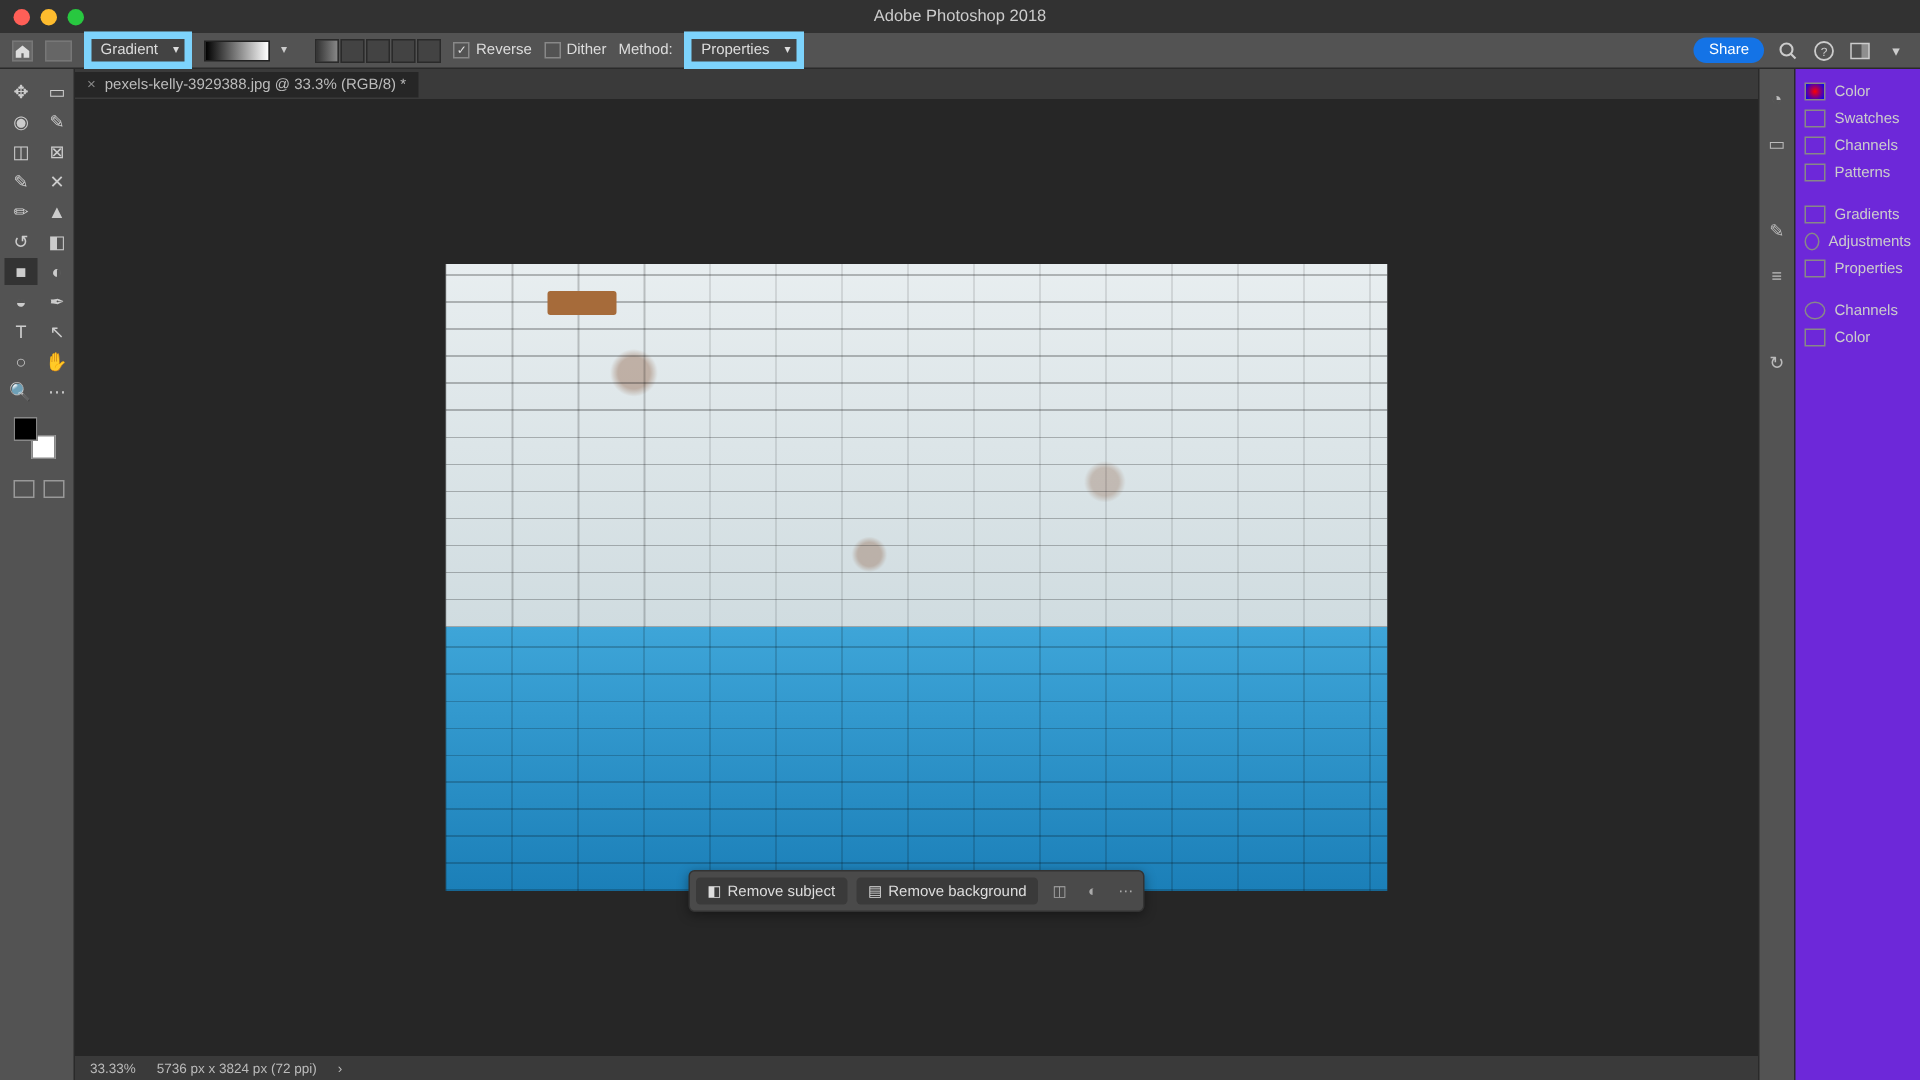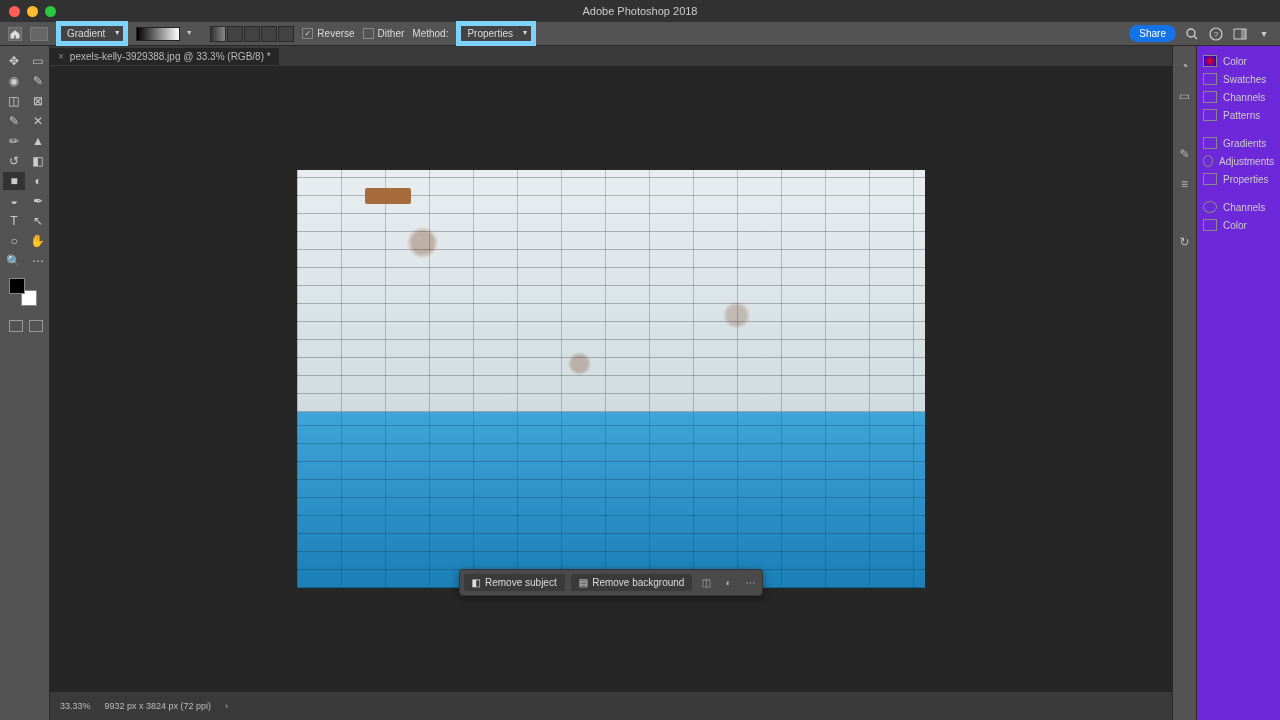--- a/index.html
+++ b/index.html
@@ -48,21 +48,21 @@
   radial-gradient(circle at 45% 80%, rgba(139,90,60,.35) 0 2%, transparent 3%),
   linear-gradient(180deg, #e8eef0, #d0dce0); }
 .wall-top::before { content:""; position:absolute; left: 68px; top: 18px; width: 46px; height: 16px; background: #a66b3a; border-radius: 2px; }
 .wall-bot { position: absolute; inset: 58% 0 0 0; background:
   repeating-linear-gradient(0deg, rgba(0,0,0,.2) 0 1px, transparent 1px 18px),
   repeating-linear-gradient(90deg, rgba(0,0,0,.15) 0 1px, transparent 1px 44px),
   linear-gradient(180deg, #3ea5d8, #1b7fb8); }
 .context-bar { position: absolute; bottom: 96px; background: #4a4a4a; border: 1px solid #333; border-radius: 4px; display: flex; align-items: center; padding: 4px; gap: 6px; font-size: 10px; color: #ddd; box-shadow: 0 2px 8px rgba(0,0,0,.4); }
 .ctx-btn { background: #3a3a3a; padding: 3px 8px; border-radius: 3px; display: flex; align-items: center; gap: 4px; }
 .ctx-icon { width: 16px; height: 16px; display: flex; align-items: center; justify-content: center; color: #aaa; }
-.status { height: 28px; background: #3a3a3a; display: flex; align-items: center; gap: 14px; padding: 0 10px; font-size: 9px; color: #bbb; }
+.status { height: 16px; background: #3a3a3a; display: flex; align-items: center; gap: 14px; padding: 0 10px; font-size: 9px; color: #bbb; }
 
 .rp-strip { width: 24px; background: #535353; border-left: 1px solid #2a2a2a; padding-top: 12px; display: flex; flex-direction: column; align-items: center; gap: 14px; }
 .rp-strip .ic { width: 16px; height: 16px; color: #bbb; display: flex; align-items: center; justify-content: center; font-size: 12px; }
 
 .rpanel { width: 84px; background: #6d28d9; border-left: 1px solid #2a2a2a; padding: 6px 4px; font-size: 10px; color: #ccc; }
 .rp-item { display: flex; align-items: center; gap: 6px; padding: 3px 2px; }
 .rp-item .ricon { width: 14px; height: 12px; border: 1px solid #888; }
 .rp-sep { height: 10px; }
 
 svg { width: 100%; height: 100%; }
@@ -186,21 +186,21 @@
           <span>▤</span>
           <span>Remove background</span>
         </div>
         <div class="ctx-icon">◫</div>
         <div class="ctx-icon">◐</div>
         <div class="ctx-icon">⋯</div>
       </div>
     </div>
     <div class="status">
       <span>33.33%</span>
-      <span>9932 px x 3824 px (72 ppi)</span>
+      <span>5736 px x 3824 px (72 ppi)</span>
       <span>›</span>
     </div>
   </div>
 
   <div class="rp-strip">
     <div class="ic">◔</div>
     <div class="ic">▭</div>
     <div style="height:14px"></div>
     <div class="ic">✎</div>
     <div class="ic">≡</div>

